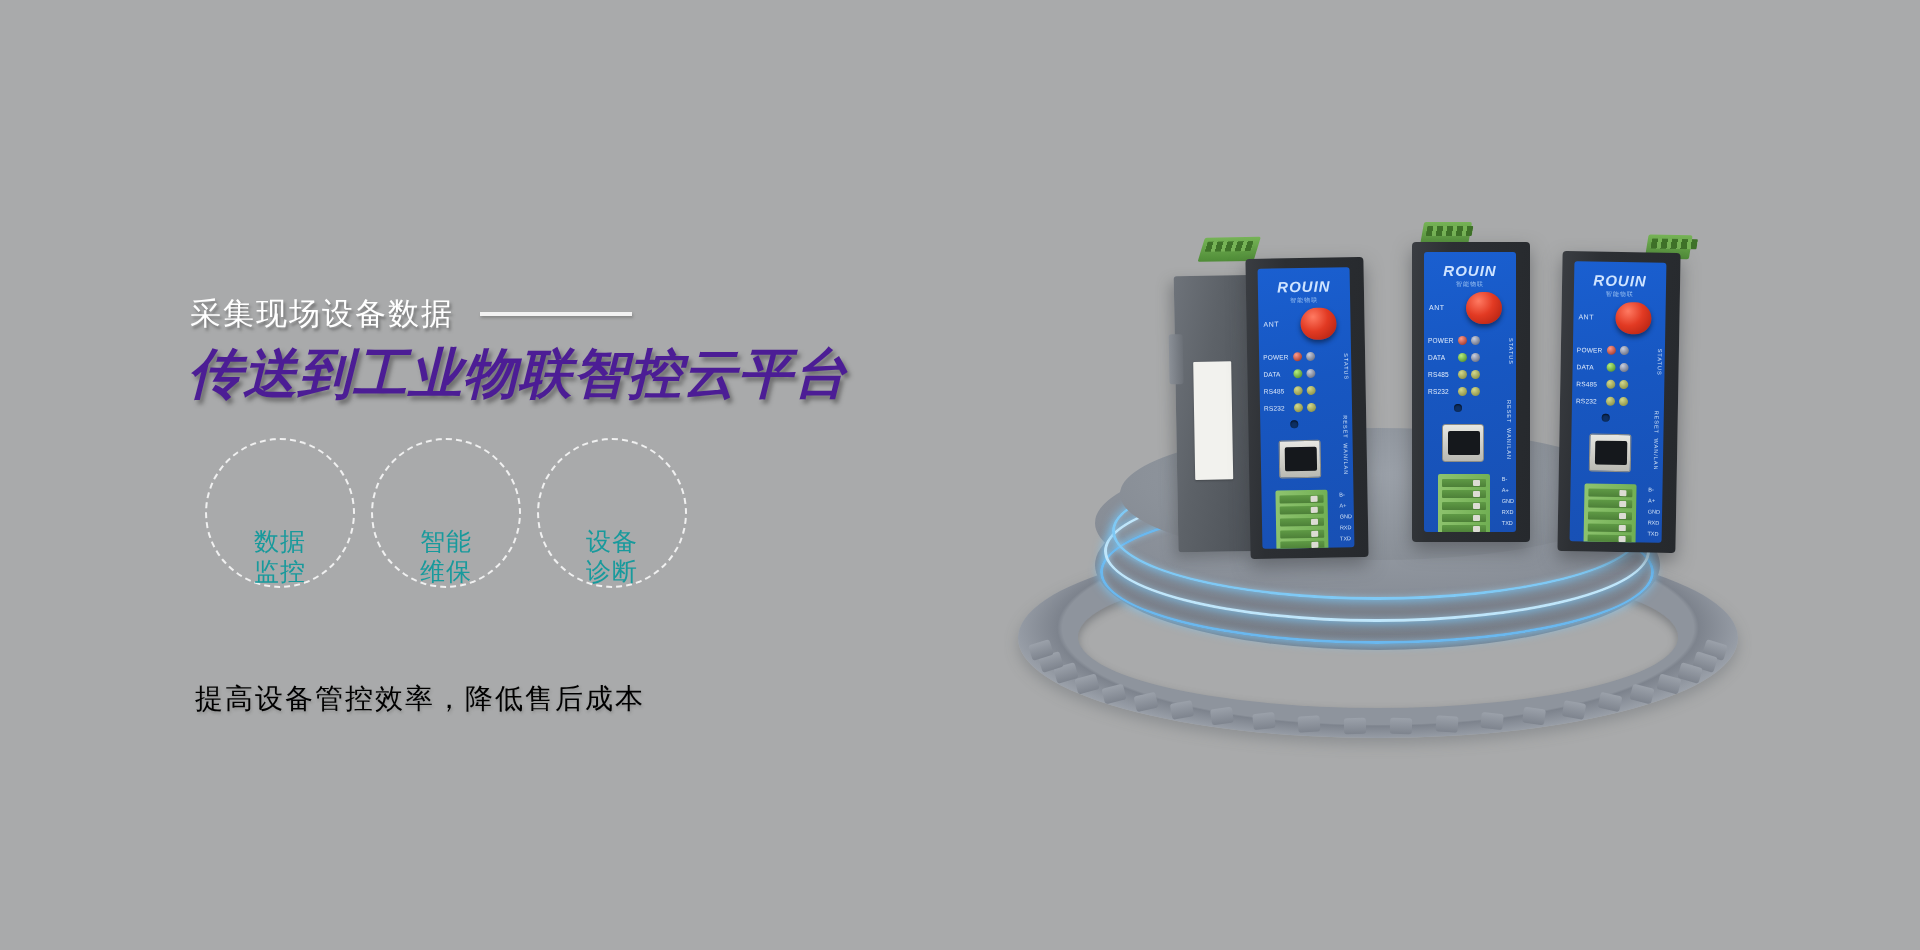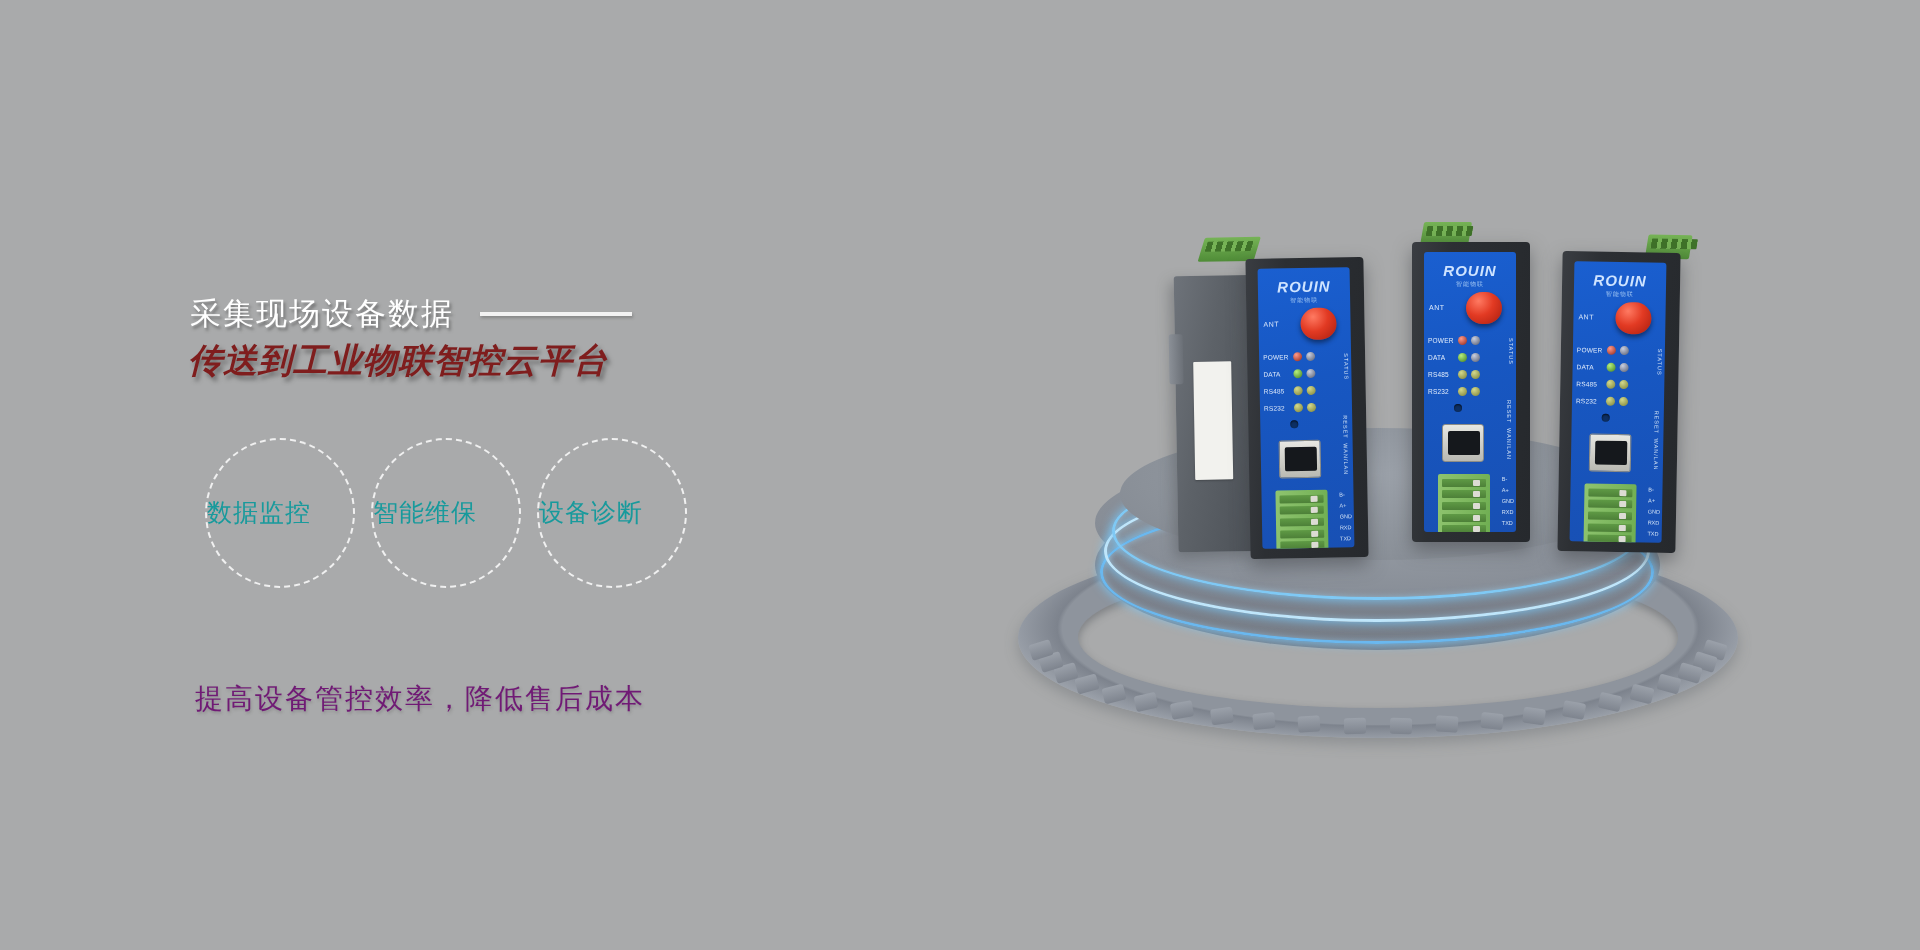--- a/index.html
+++ b/index.html
@@ -33,44 +33,44 @@
   }
   .eyebrow-rule {
     width:152px; height:4px;
     background:#f2f2f2;
     box-shadow:1px 2px 3px rgba(80,80,80,.4);
   }
 
   .headline {
     position:absolute;
     left:188px; top:338px;
-    font-size:34px;
+    font-size:54px;
     font-weight:bold;
     font-style:italic;
-    color:#7f1d1d;
+    color:#4c1d95;
     letter-spacing:1px;
     white-space:nowrap;
     text-shadow:3px 4px 4px rgba(70,70,70,.6);
   }
 
   
   .circles {
     position:absolute;
     left:205px; top:438px;
     display:flex;
     gap:16px;
   }
   .circle {
     width:150px; height:150px;
     border-radius:50%;
     border:2px dashed rgba(255,255,255,.82);
     display:flex;
-    flex-direction:row;
+    flex-direction:column;
     align-items:center;
-    justify-content:flex-start;
+    justify-content:flex-end;
     line-height:1.18;
   }
   .circle span {
     font-size:25px;
     color:#189a9c;
     letter-spacing:1px;
     font-weight:400;
   }
 
   
@@ -83,21 +83,21 @@
     color:#ffffff;
     letter-spacing:3px;
     text-shadow:1px 2px 3px rgba(80,80,80,.35);
   }
   .sub-desc {
     position:absolute;
     left:0; top:680px;
     width:840px;
     text-align:center;
     font-size:28px;
-    color:#701a75;
+    color:#000000;
     letter-spacing:2px;
     text-shadow:1px 2px 3px rgba(80,80,80,.3);
   }
 
   
   .scene {
     position:absolute;
     left:1000px; top:180px;
     width:760px; height:560px;
   }

